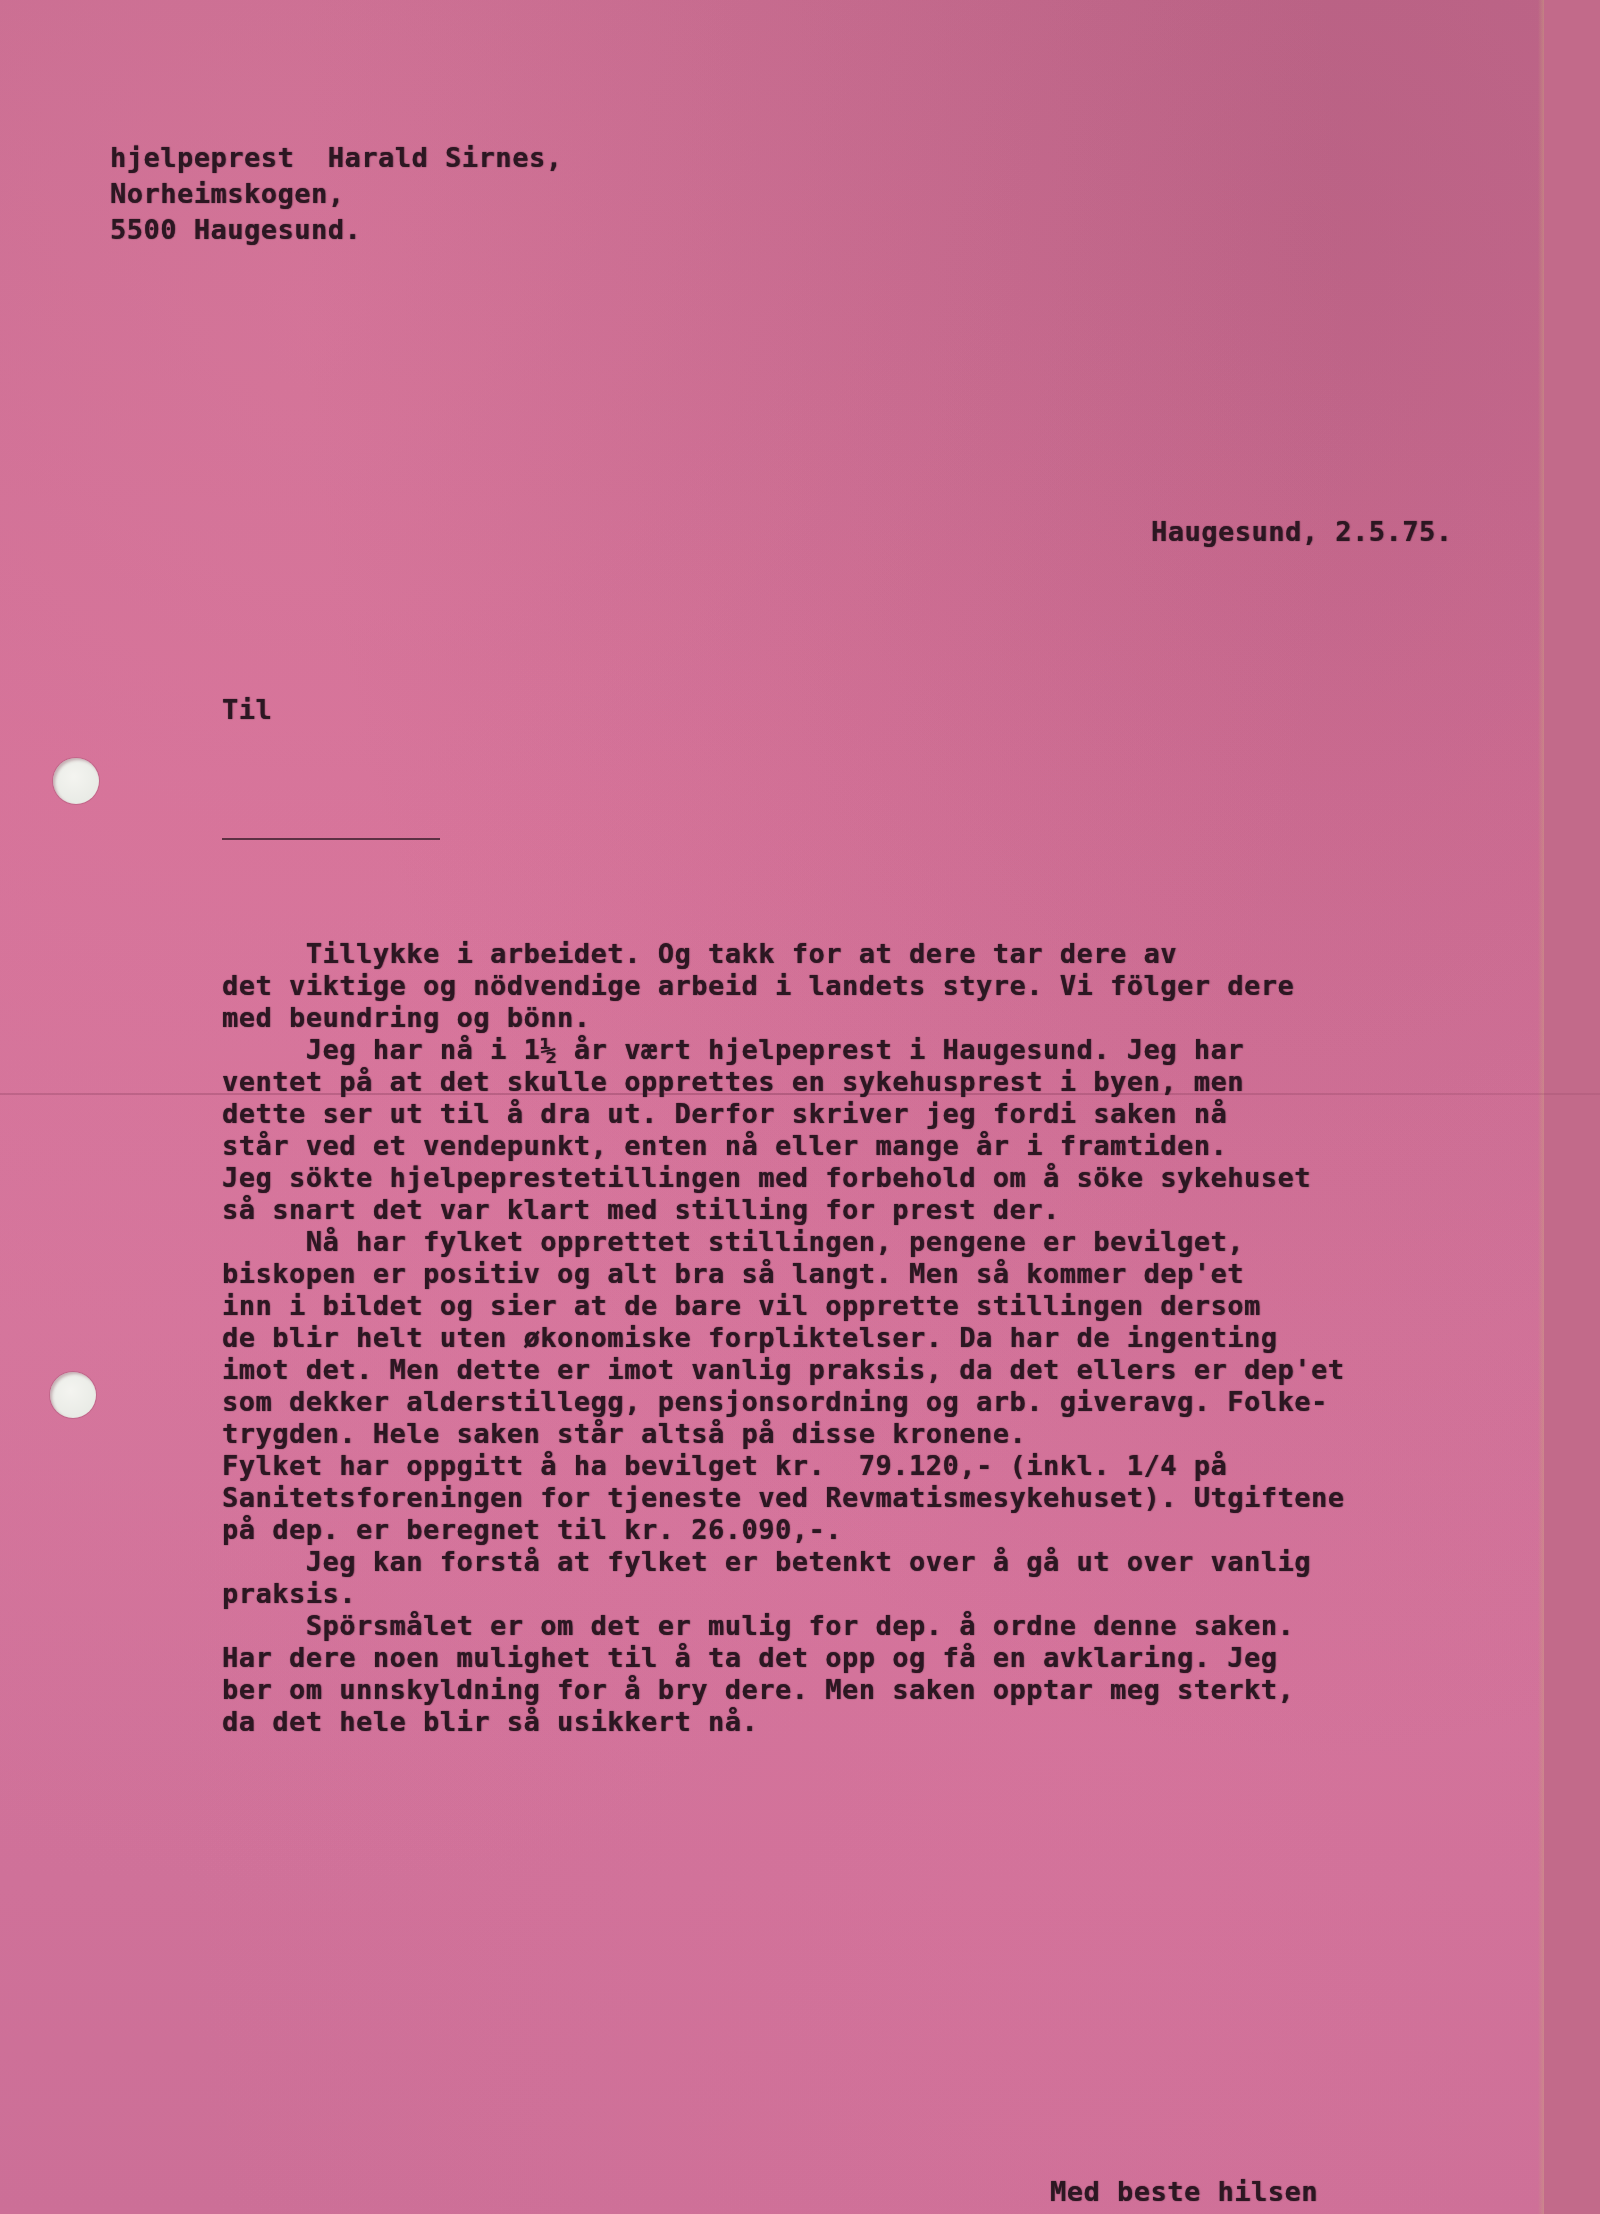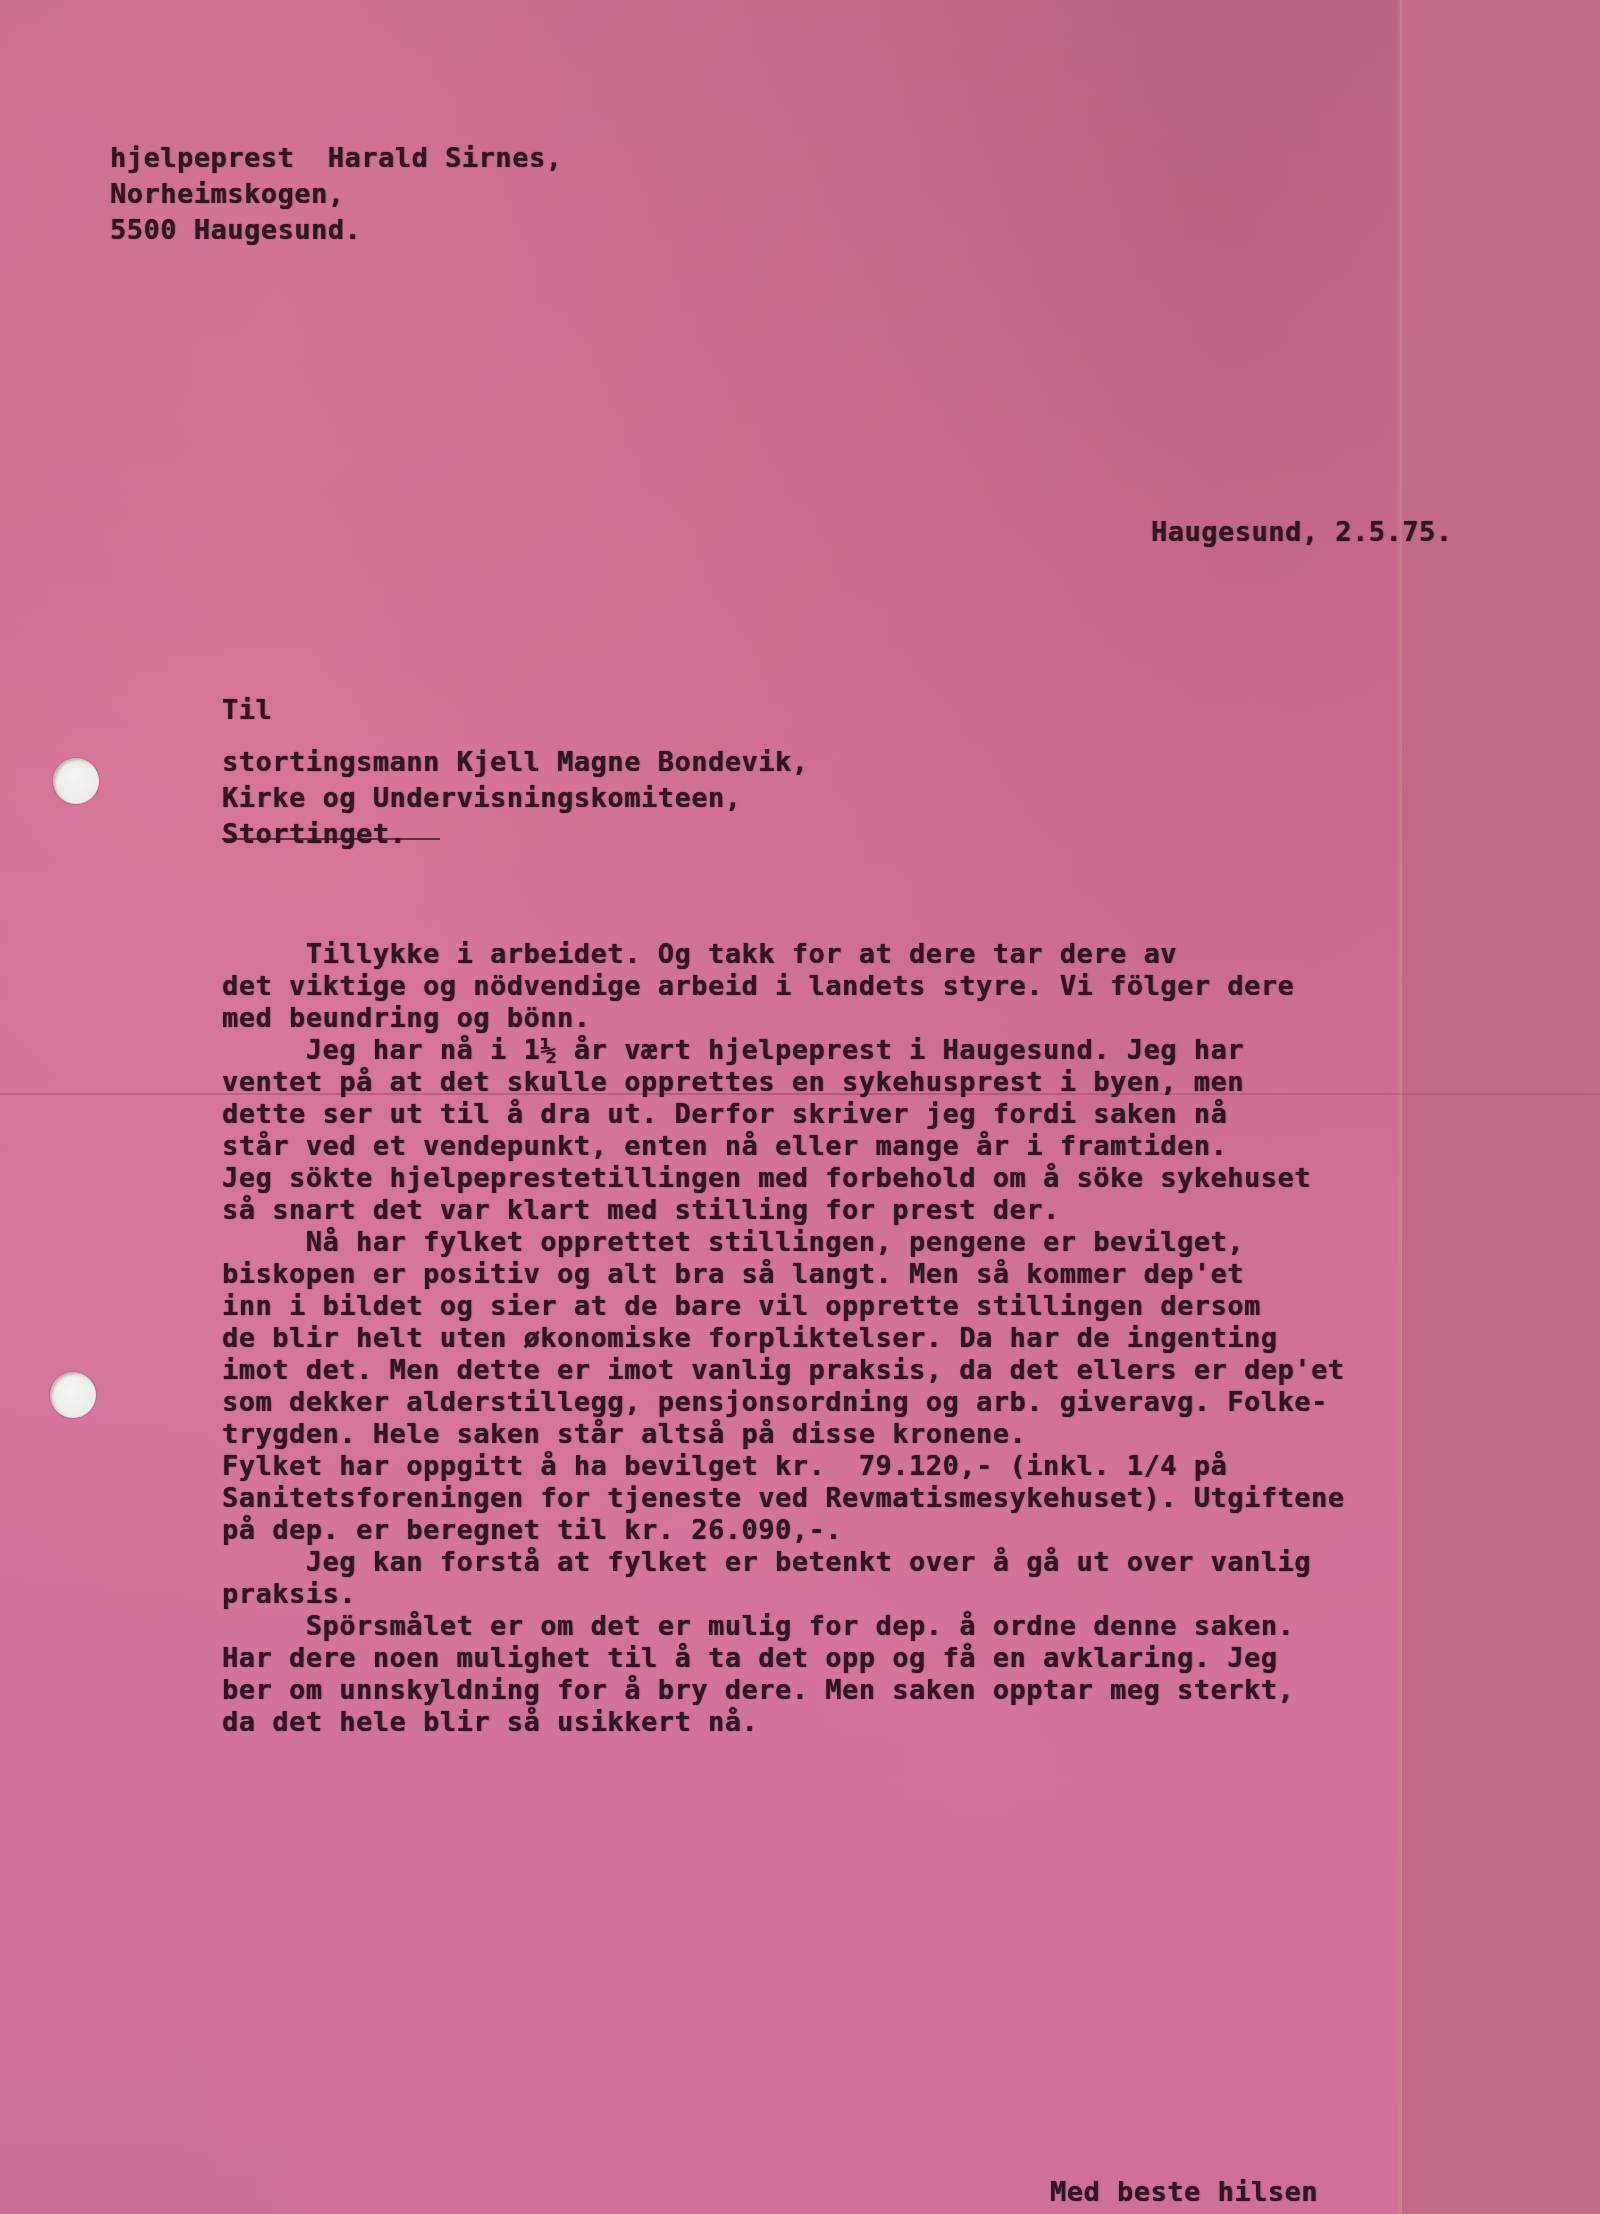--- a/index.html
+++ b/index.html
@@ -7,21 +7,21 @@
       padding: 0;
     }
     body {
       width: 1600px;
       height: 2214px;
       overflow: hidden;
       background: #c26a8a;
     }
     .paper {
       position: relative;
-      width: 1402px;
+      width: 1544px;
       height: 2214px;
       background:
         radial-gradient(ellipse at 20% 15%, rgba(230,130,165,0.35), rgba(0,0,0,0) 60%),
         radial-gradient(ellipse at 85% 10%, rgba(150,70,100,0.25), rgba(0,0,0,0) 55%),
         radial-gradient(ellipse at 70% 80%, rgba(225,120,160,0.25), rgba(0,0,0,0) 60%),
         linear-gradient(180deg, #c46a8e 0%, #d27097 35%, #d3749b 60%, #cf7199 85%, #cc6f97 100%);
       color: #2a1620;
       font-family: "Liberation Mono", "DejaVu Sans Mono", monospace;
     }
     .fold-line {
@@ -111,23 +111,20 @@
   <div class="punch-hole hole-2"></div>
 
   <pre class="typed sender">hjelpeprest  Harald Sirnes,
 Norheimskogen,
 5500 Haugesund.</pre>
 
   <pre class="typed place-date">Haugesund, 2.5.75.</pre>
 
   <pre class="typed to-label">Til</pre>
 
-  <pre class="typed recipient">stortingsmann Kjell Magne Bondevik,
-Kirke og Undervisningskomiteen,
-Stortinget.</pre>
   <div class="recipient-underline"></div>
 
   <pre class="typed body">     Tillykke i arbeidet. Og takk for at dere tar dere av
 det viktige og nödvendige arbeid i landets styre. Vi fölger dere
 med beundring og bönn.
      Jeg har nå i 1½ år vært hjelpeprest i Haugesund. Jeg har
 ventet på at det skulle opprettes en sykehusprest i byen, men
 dette ser ut til å dra ut. Derfor skriver jeg fordi saken nå
 står ved et vendepunkt, enten nå eller mange år i framtiden.
 Jeg sökte hjelpeprestetillingen med forbehold om å söke sykehuset

